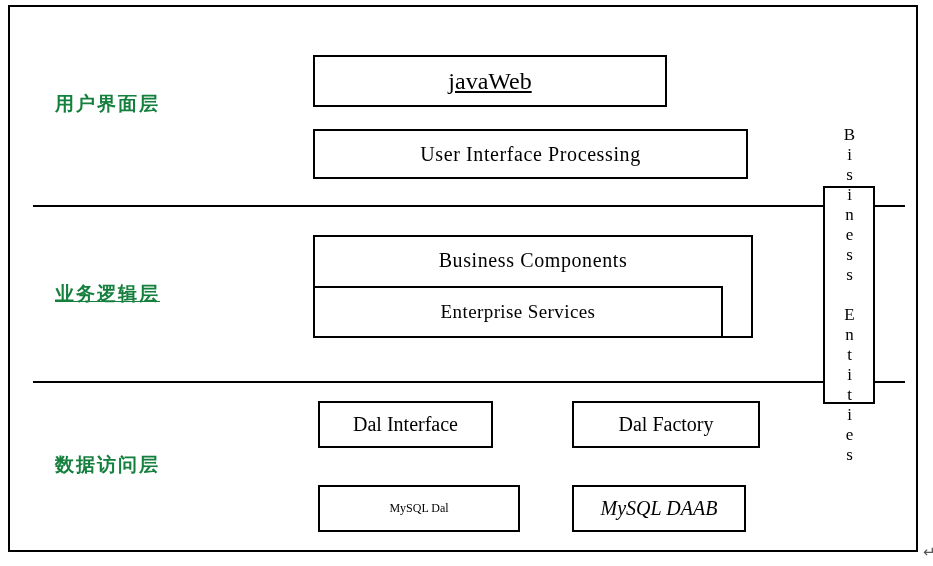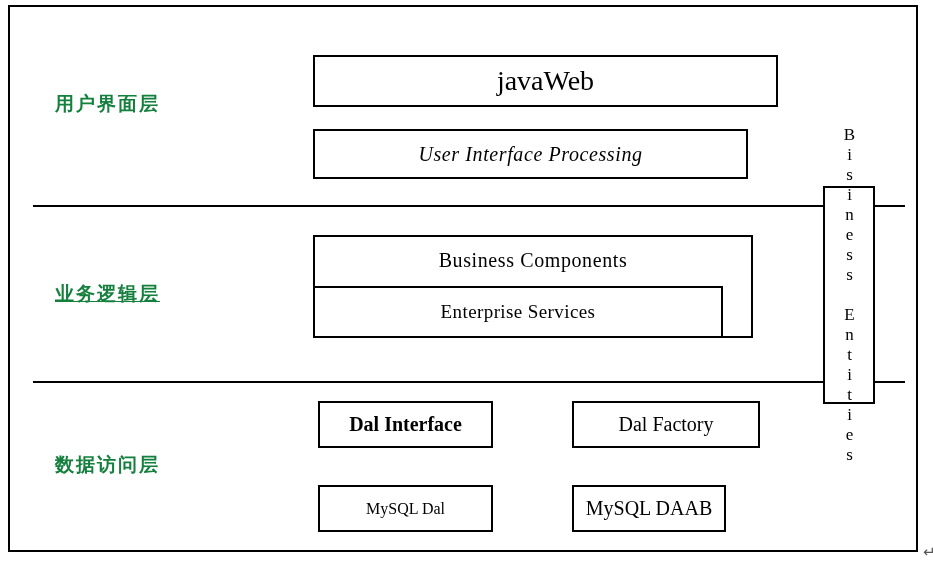--- a/index.html
+++ b/index.html
@@ -68,52 +68,52 @@
     align-items: center;
     justify-content: center;
     text-align: center;
     font-family: "Liberation Serif", "DejaVu Serif", serif;
     color: #000000;
     white-space: nowrap;
   }
 
   
   .box-javaweb {
-    left: 313px; top: 55px; width: 465px; height: 52px;
-    font-size: 28px;
+    left: 313px; top: 55px; width: 354px; height: 52px;
+    font-size: 24px;
+    text-decoration: underline;
   }
   .box-uiproc {
     left: 313px; top: 129px; width: 435px; height: 50px;
     font-size: 20px;
     letter-spacing: 0.6px;
-    font-style: italic;
   }
 
   
   .box-bizcomp {
     left: 313px; top: 235px; width: 440px; height: 103px;
     align-items: flex-start;
     justify-content: center;
     font-size: 20px;
     letter-spacing: 0.6px;
     padding-top: 12px;
   }
   
   .box-entsvc {
     left: 313px; top: 286px; width: 410px; height: 52px;
     font-size: 19px;
     letter-spacing: 0.4px;
     text-align: center;
   }
 
   
-  .box-dalif   { left: 318px; top: 401px; width: 175px; height: 47px; font-size: 20px; font-weight: bold; }
+  .box-dalif   { left: 318px; top: 401px; width: 175px; height: 47px; font-size: 20px; }
   .box-dalfac  { left: 572px; top: 401px; width: 188px; height: 47px; font-size: 20px; text-align: right; }
-  .box-mysqldal{ left: 318px; top: 485px; width: 175px; height: 47px; font-size: 16px; }
-  .box-mysqldaab{left: 572px; top: 485px; width: 154px; height: 47px; font-size: 20px; }
+  .box-mysqldal{ left: 318px; top: 485px; width: 202px; height: 47px; font-size: 12px; }
+  .box-mysqldaab{left: 572px; top: 485px; width: 174px; height: 47px; font-size: 20px; font-style: italic; }
 
   
   .box-vertical {
     position: absolute;
     left: 823px;
     top: 186px;
     width: 52px;
     height: 218px;
     border: 2px solid #000000;
     box-sizing: border-box;

